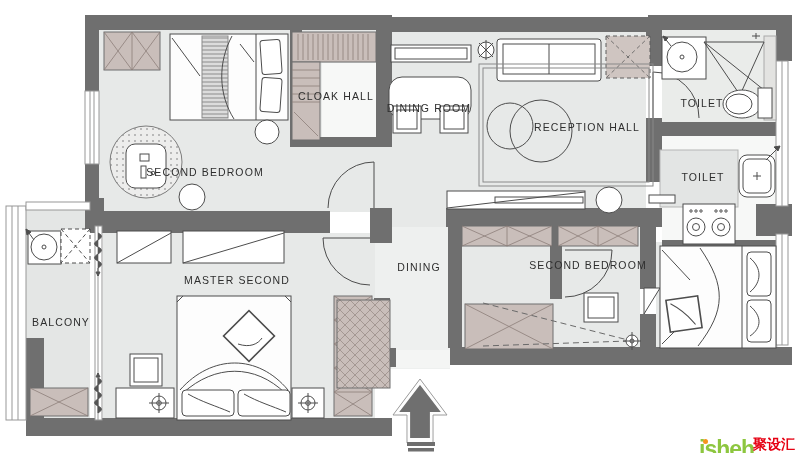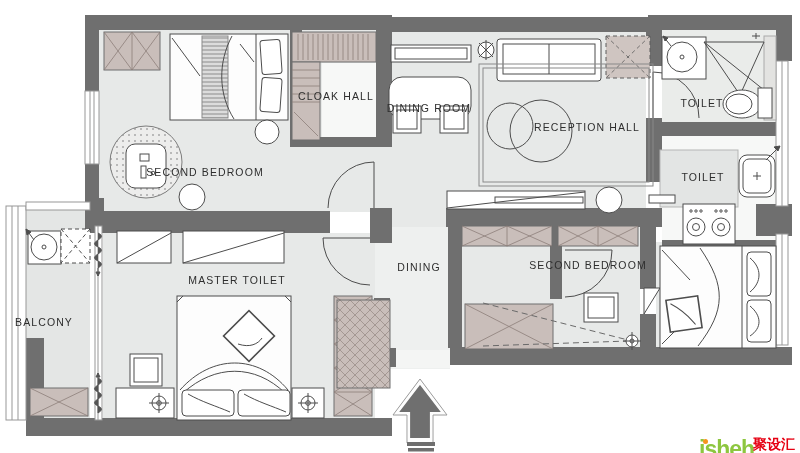--- a/index.html
+++ b/index.html
@@ -345,22 +345,22 @@
     <rect x="408" y="448" width="26" height="3.5" fill="#6f6f6f"></rect>
   </g>
 </svg>
 
   <div class="room-label" style="left:205px;top:172px">SECOND BEDROOM</div>
   <div class="room-label" style="left:336px;top:96px">CLOAK HALL</div>
   <div class="room-label" style="left:429px;top:108px">DINING ROOM</div>
   <div class="room-label" style="left:587px;top:127px">RECEPTION HALL</div>
   <div class="room-label" style="left:702px;top:103px">TOILET</div>
   <div class="room-label" style="left:703px;top:177px">TOILET</div>
-  <div class="room-label" style="left:237px;top:280px">MASTER TOILET</div>
-  <div class="room-label" style="left:44px;top:322px">BALCONY</div>
+  <div class="room-label" style="left:237px;top:280px">MASTER SECOND</div>
+  <div class="room-label" style="left:61px;top:322px">BALCONY</div>
   <div class="room-label" style="left:419px;top:267px">DINING</div>
   <div class="room-label" style="left:588px;top:265px">SECOND BEDROOM</div>
 
   <div class="logo">
     <span class="logo-main">jsheh</span>
     <span class="logo-dot"></span>
     <span class="logo-cjk">聚设汇</span>
     <span class="logo-tld">.com</span>
   </div>
 </div>

